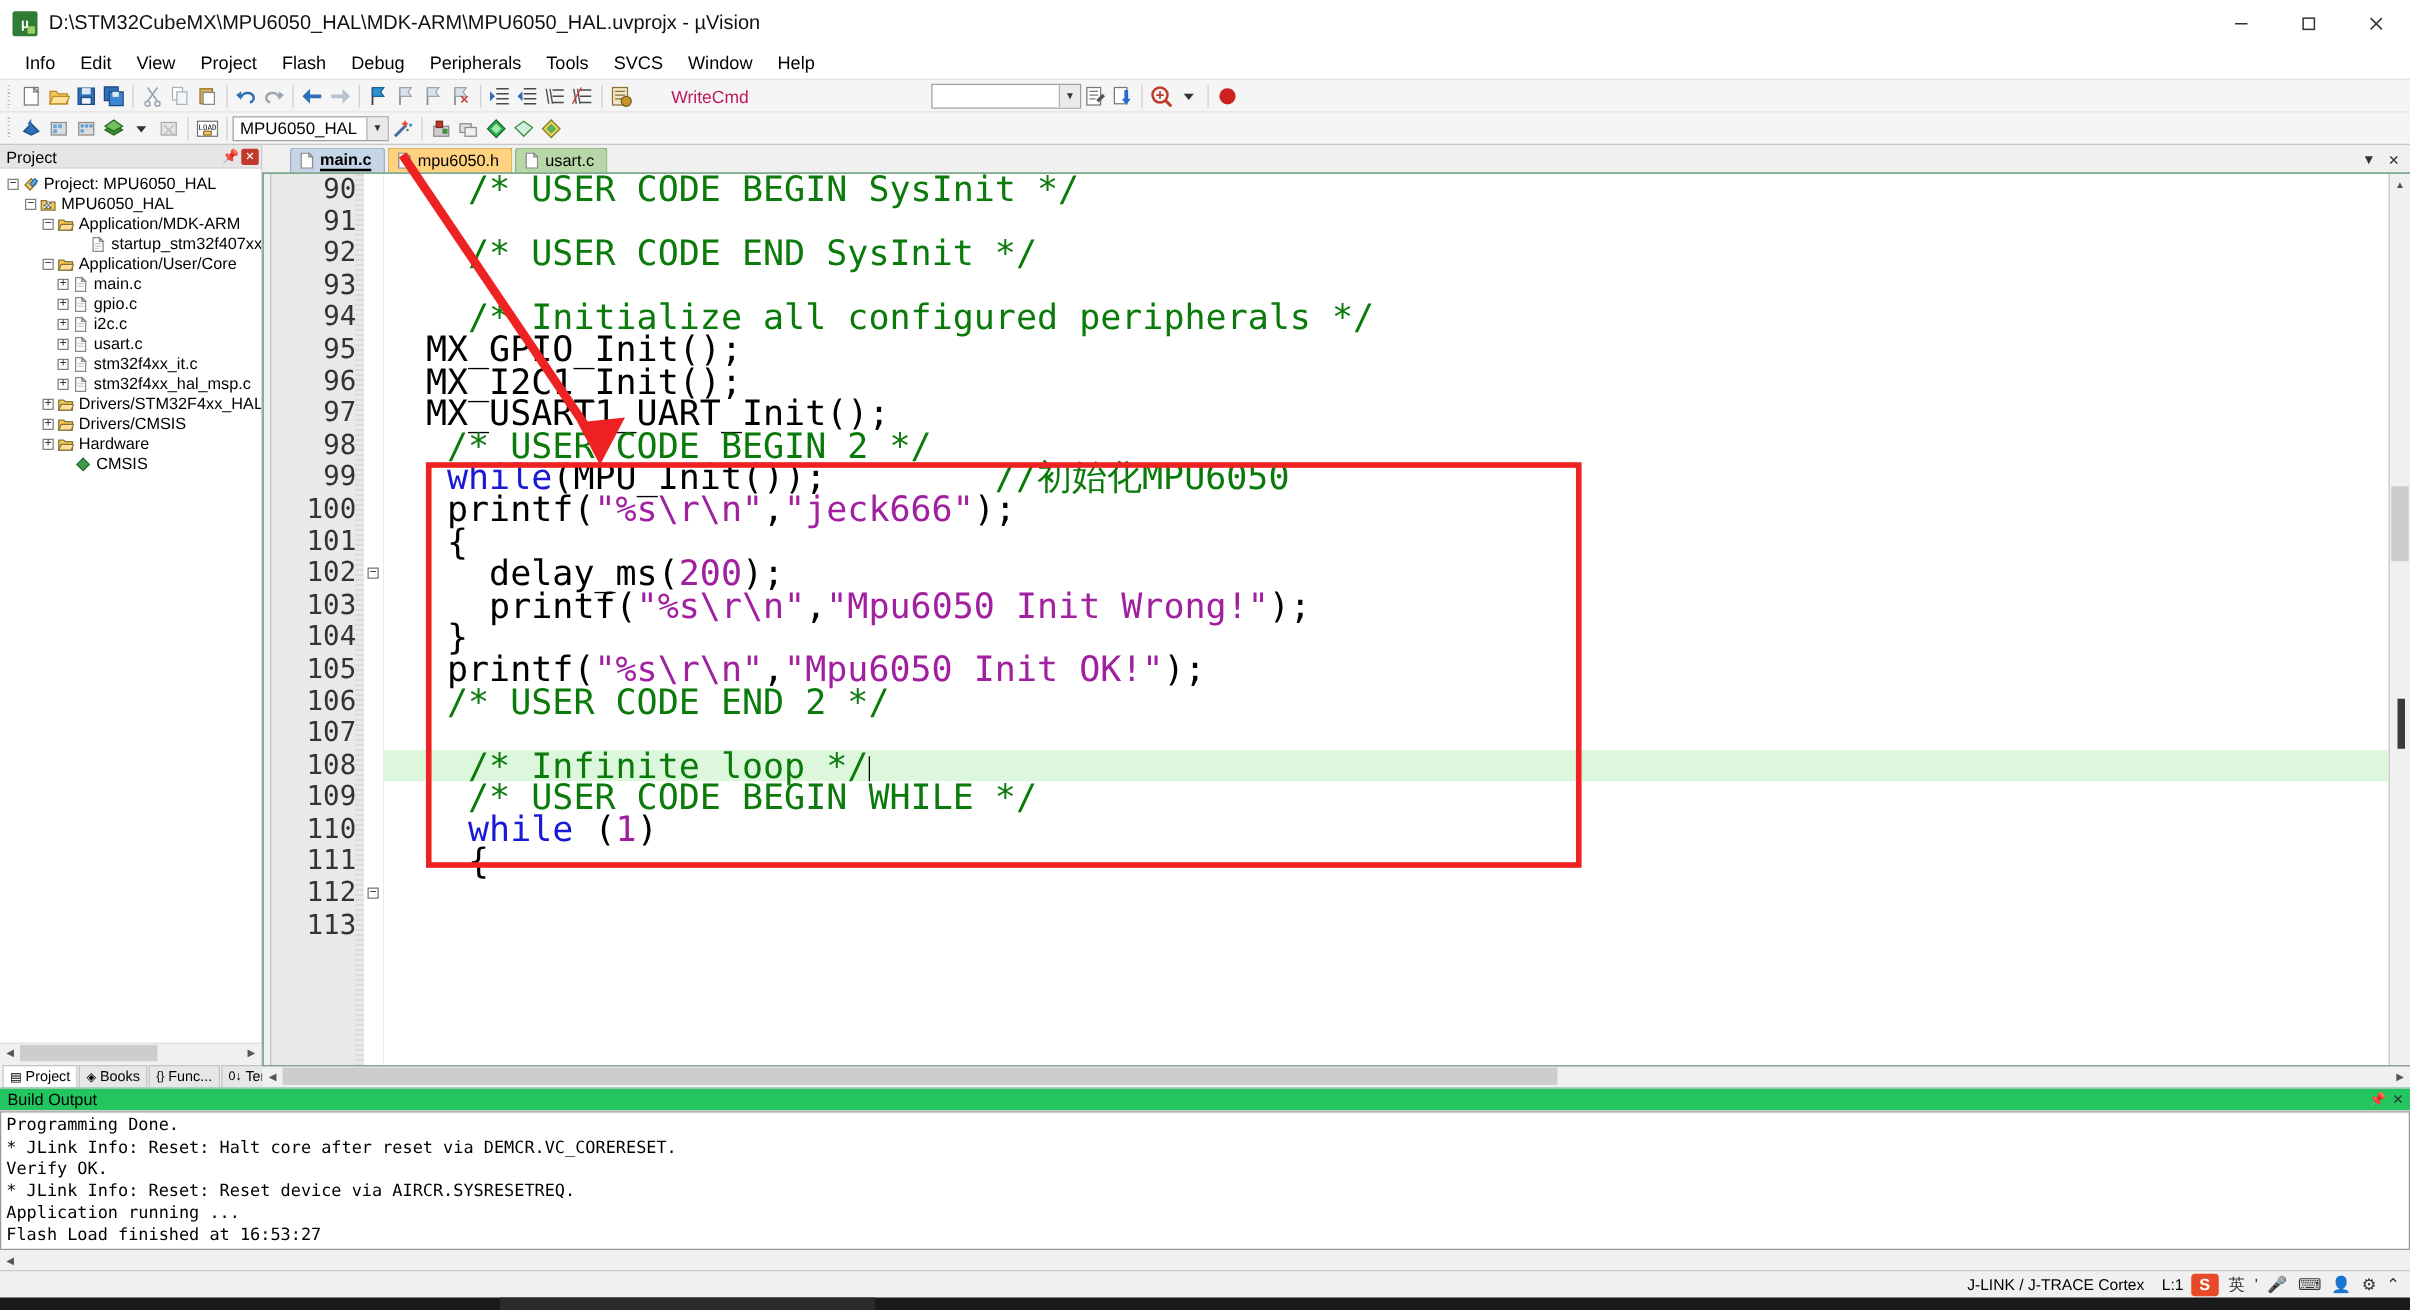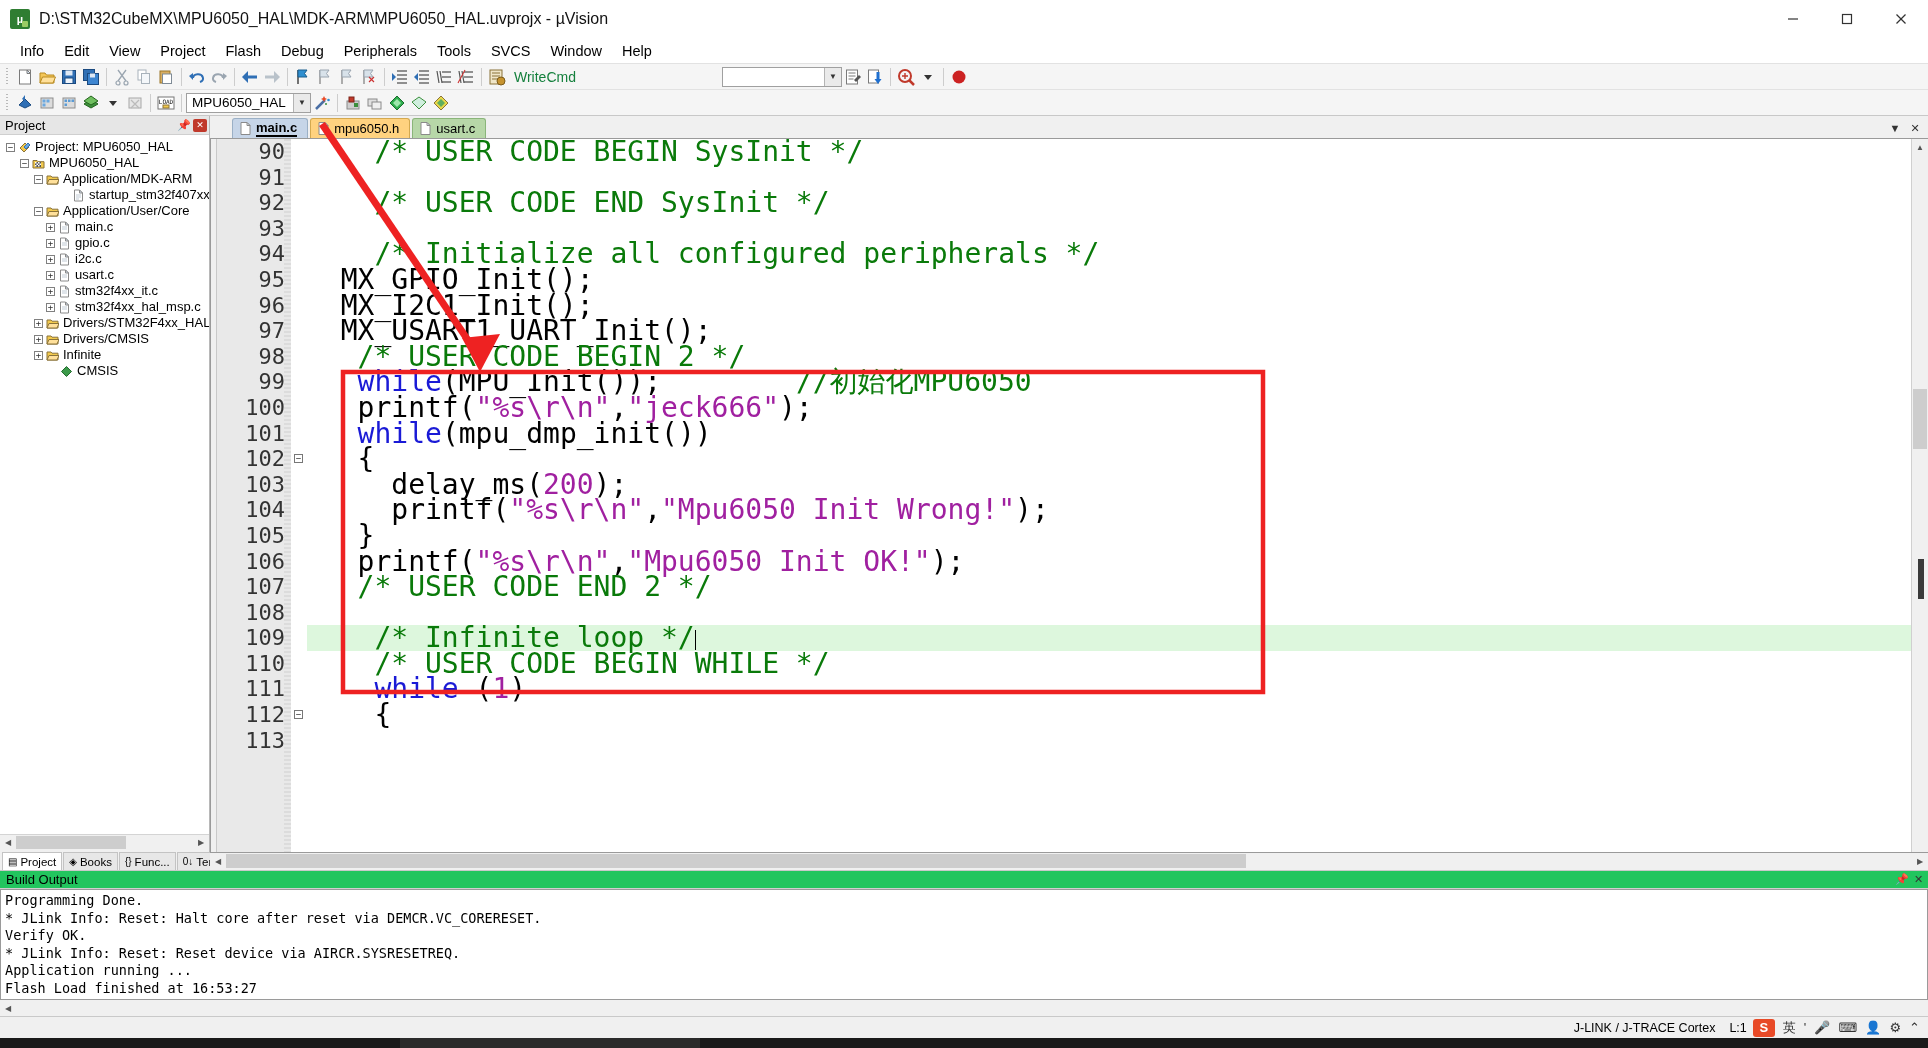--- a/index.html
+++ b/index.html
@@ -55,21 +55,21 @@
     border-top: 1px solid #e2e2e2;
     padding: 0 2px;
   }
   .toolbar-1 { height: 26px; flex: 0 0 26px; }
   .toolbar-2 { height: 27px; flex: 0 0 27px; border-bottom: 1px solid #c8c8c8; }
   .grip { width: 6px; height: 18px; margin: 0 3px;
           background-image: repeating-linear-gradient(to bottom,#b9b9b9 0 1px,transparent 1px 3px);
           background-size: 2px 100%; background-repeat: no-repeat; background-position: 1px 0; }
   .tb-sep { width:1px; height:18px; background:#cdcdcd; margin:0 4px; }
   .tb-btn { width:22px; height:22px; display:flex; align-items:center; justify-content:center; position:relative; }
-  .tb-label { font-size: 14px; padding: 0 6px; color:#15803d; white-space:nowrap; }
+  .tb-label { font-size: 14px; padding: 0 6px; color:#be185d; white-space:nowrap;margin-left:23px; }
   .combo {
     height: 20px; border:1px solid #a0a0a0; background:#fff;
     display:flex; align-items:center; font-size: 13.5px; padding-left:5px;
     min-width: 120px; position:relative;
   }
   .combo .arrow {
     margin-left:auto; width:17px; height:18px; background:#eaeaea; border-left:1px solid #b4b4b4;
     display:flex; align-items:center; justify-content:center; font-size:8px; color:#333;
   }
   .combo-wide { width: 125px; }
@@ -733,21 +733,21 @@
                 <path d="M1 11l2-4.5h10L11 11z" fill="#ffe09a" stroke="#8a7339"></path>
               </svg></span>
           <span class="tlabel">Drivers/CMSIS</span>
         </div>
         <div class="tnode" style="padding-left:34px">
           <span class="texp">+</span>
           <span class="ticon"><svg width="13" height="13" viewBox="0 0 13 13">
                 <path d="M1 3h4l1 1.2h6V11H1z" fill="#f2c94c" stroke="#8a7339"></path>
                 <path d="M1 11l2-4.5h10L11 11z" fill="#ffe09a" stroke="#8a7339"></path>
               </svg></span>
-          <span class="tlabel">Infinite</span>
+          <span class="tlabel">Hardware</span>
         </div>
         <div class="tnode" style="padding-left:48px">
           <span class="texp empty"></span>
           <span class="ticon"><svg width="13" height="13" viewBox="0 0 13 13">
                 <polygon points="6.5,1.5 11.5,6.5 6.5,11.5 1.5,6.5" fill="#3c9a4a" stroke="#246b2f"></polygon>
               </svg></span>
           <span class="tlabel">CMSIS</span>
         </div>
       </div>
 
@@ -856,21 +856,20 @@
           <div class="ln">&nbsp;</div>
           <div class="ln"><span class="c-plain">    </span><span class="c-comment">/* USER CODE END SysInit */</span></div>
           <div class="ln">&nbsp;</div>
           <div class="ln"><span class="c-plain">    </span><span class="c-comment">/* Initialize all configured peripherals */</span></div>
           <div class="ln"><span class="c-plain">  MX_GPIO_Init();</span></div>
           <div class="ln"><span class="c-plain">  MX_I2C1_Init();</span></div>
           <div class="ln"><span class="c-plain">  MX_USART1_UART_Init();</span></div>
           <div class="ln"><span class="c-plain">   </span><span class="c-comment">/* USER CODE BEGIN 2 */</span></div>
           <div class="ln"><span class="c-plain">   </span><span class="c-kw">while</span><span class="c-plain">(MPU_Init());</span><span class="c-plain">        </span><span class="c-comment">//初始化MPU6050</span></div>
           <div class="ln"><span class="c-plain">   printf(</span><span class="c-str">"%s\r\n"</span><span class="c-plain">,</span><span class="c-str">"jeck666"</span><span class="c-plain">);</span></div>
-          <div class="ln"><span class="c-plain">   </span><span class="c-kw">while</span><span class="c-plain">(mpu_dmp_init())</span></div>
           <div class="ln"><span class="c-plain">   {</span></div>
           <div class="ln"><span class="c-plain">     delay_ms(</span><span class="c-num">200</span><span class="c-plain">);</span></div>
           <div class="ln"><span class="c-plain">     printf(</span><span class="c-str">"%s\r\n"</span><span class="c-plain">,</span><span class="c-str">"Mpu6050 Init Wrong!"</span><span class="c-plain">);</span></div>
           <div class="ln"><span class="c-plain">   }</span></div>
           <div class="ln"><span class="c-plain">   printf(</span><span class="c-str">"%s\r\n"</span><span class="c-plain">,</span><span class="c-str">"Mpu6050 Init OK!"</span><span class="c-plain">);</span></div>
           <div class="ln"><span class="c-plain">   </span><span class="c-comment">/* USER CODE END 2 */</span></div>
           <div class="ln">&nbsp;</div>
           <div class="ln hl-line"><span class="c-plain">    </span><span class="c-comment">/* Infinite loop */</span><span class="caret"></span></div>
           <div class="ln"><span class="c-plain">    </span><span class="c-comment">/* USER CODE BEGIN WHILE */</span></div>
           <div class="ln"><span class="c-plain">    </span><span class="c-kw">while</span><span class="c-plain"> (</span><span class="c-num">1</span><span class="c-plain">)</span></div>

